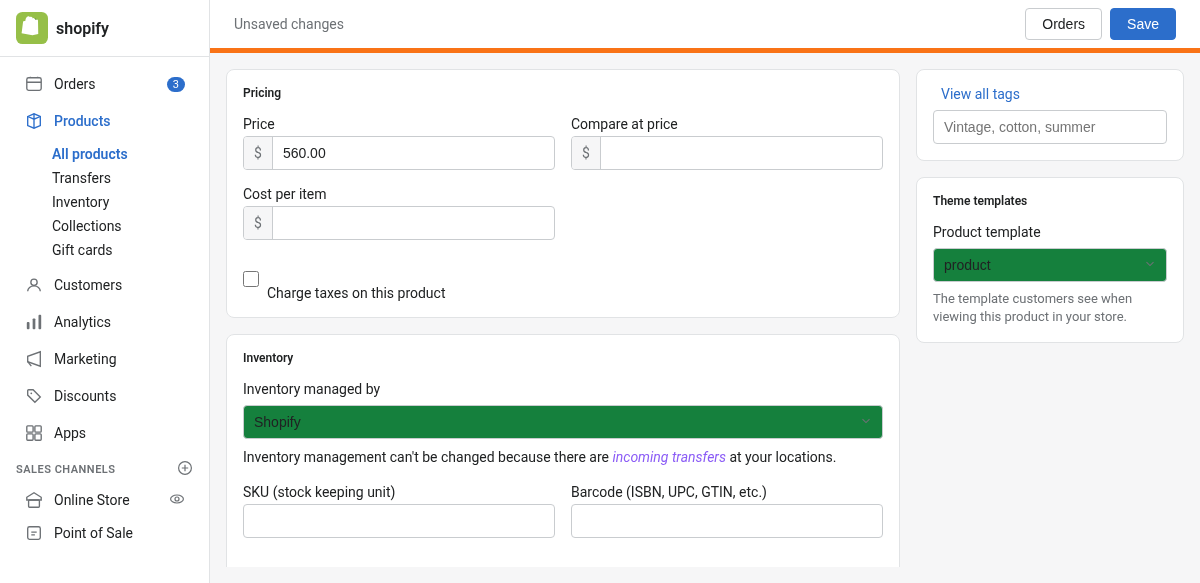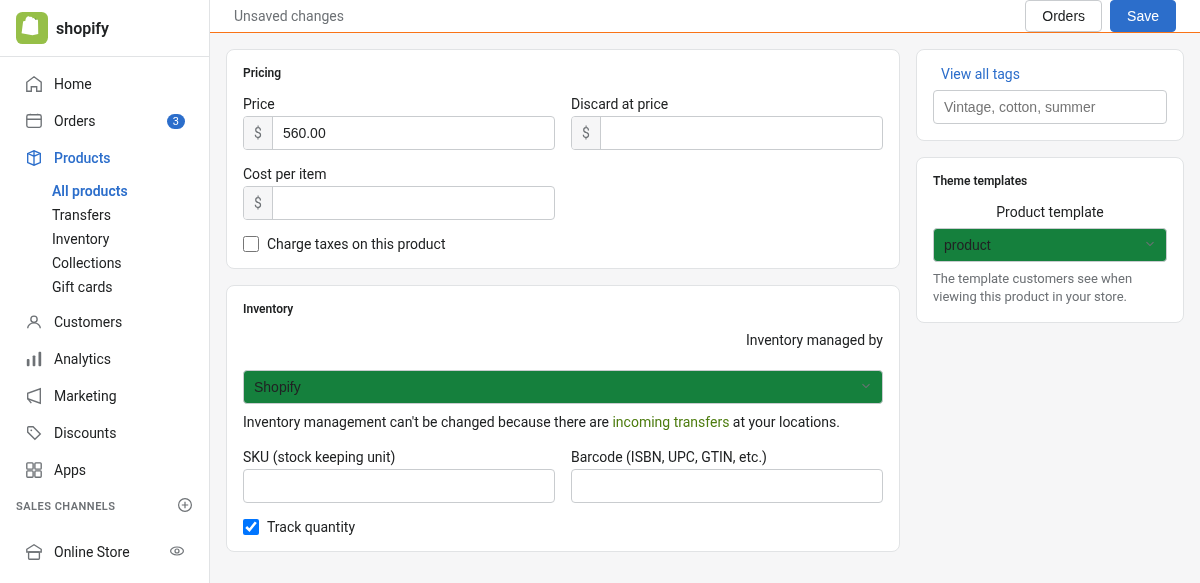--- a/index.html
+++ b/index.html
@@ -90,21 +90,21 @@
       color: #6d7175;
     }
     .sales-channel-item {
       display: flex;
       align-items: center;
       gap: 10px;
       padding: 6px 16px;
       cursor: pointer;
       color: #202223;
       font-size: 14px;
-      margin: 16px 8px;
+      margin: 1px 8px;
       border-radius: 4px;
     }
     .sales-channel-item .channel-icon {
       width: 20px;
       height: 20px;
       display: flex;
       align-items: center;
       justify-content: center;
     }
     .channel-eye {
@@ -116,22 +116,22 @@
     .main-area {
       flex: 1;
       display: flex;
       flex-direction: column;
       overflow: hidden;
     }
 
     
     .topbar {
       background: #fff;
-      border-bottom: 1px solid #f97316;
-      padding: 0 24px;
+      border-bottom: 5px solid #f97316;
+      padding: 8px 24px;
       display: flex;
       align-items: center;
       justify-content: space-between;
       flex-shrink: 0;
     }
     .topbar-title {
       font-size: 14px;
       color: #6d7175;
     }
     .topbar-actions {
@@ -253,20 +253,21 @@
       margin-top: 4px;
     }
     .checkbox-input {
       width: 16px;
       height: 16px;
       cursor: pointer;
     }
     .checkbox-label {
       font-size: 14px;
       color: #202223;
+      margin-top: 29px;
     }
 
     
     .select-wrapper {
       position: relative;
       width: 100%;
     }
     .select-field {
       width: 100%;
       padding: 8px 32px 8px 10px;
@@ -288,22 +289,23 @@
       color: #6d7175;
     }
     .info-text {
       font-size: 14px;
       color: #202223;
       margin-top: 8px;
       margin-bottom: 16px;
       line-height: 1.5;
     }
     .info-text a {
-      color: #4d7c0f;
+      color: #8b5cf6;
       text-decoration: none;
+      font-style: italic;
     }
 
     
     .tags-link {
       color: #2c6ecb;
       font-size: 14px;
       text-decoration: none;
       cursor: pointer;
       display: block;
       margin-bottom: 8px;
@@ -350,28 +352,20 @@
     <svg class="shopify-logo-icon" viewBox="0 0 40 40" fill="none">
       <rect width="40" height="40" rx="8" fill="#96BF48"></rect>
       <path d="M27.5 10.5c-.1-.7-.7-1-1.2-1.1-.5-.1-2.2-.2-2.2-.2s-1.4-1.4-1.6-1.6c-.2-.2-.5-.1-.6-.1L21 8.1c-.2-.7-.7-1.3-1.4-1.7-.6-.3-1.3-.4-2-.3l-.3.1c-.2-.3-.5-.5-.8-.7C15.8 5 14.2 5.5 13 7c-.9 1.1-1.3 2.5-1.2 4l-2.2.7c-.7.2-.7.2-.8.9L7 26.5l13.5 2.5 7.3-1.6-0.3-16.9z" fill="white"></path>
       <path d="M26.3 9.4l-1.8.6s-.5-1.7-1.7-2.6c1.4.3 2.8 1.3 3.5 2z" fill="#5E8E3E"></path>
     </svg>
     <span class="sidebar-logo-text">shopify</span>
   </div>
 
   <nav class="sidebar-nav">
 
-    <div class="nav-item">
-      <span class="nav-icon">
-        <svg width="18" height="18" viewBox="0 0 20 20" fill="none">
-            <path d="M2 8L10 2L18 8V18H13V13H7V18H2V8Z" stroke="#6d7175" stroke-width="1.5" fill="none"></path>
-          </svg>
-      </span>
-      <span>Home</span>
-    </div>
 
     <div class="nav-item">
       <span class="nav-icon">
         <svg width="18" height="18" viewBox="0 0 20 20" fill="none">
             <rect x="2" y="3" width="16" height="14" rx="2" stroke="#6d7175" stroke-width="1.5" fill="none"></rect>
             <path d="M6 3V2M14 3V2M2 8H18" stroke="#6d7175" stroke-width="1.5"></path>
           </svg>
       </span>
       <span>Orders</span>
       <span class="nav-badge">3</span>
@@ -505,21 +499,21 @@
         <div class="card-title">Pricing</div>
         <div class="form-row">
           <div class="form-group">
             <label class="form-label">Price</label>
             <div class="input-wrapper">
               <span class="input-prefix">$ </span>
               <input class="input-field" type="text" value="560.00" style="">
             </div>
           </div>
           <div class="form-group">
-            <label class="form-label">Discard at price</label>
+            <label class="form-label">Compare at price</label>
             <div class="input-wrapper">
               <span class="input-prefix">$</span>
               <input class="input-field" type="text" style="">
             </div>
           </div>
         </div>
         <div class="form-row">
           <div class="form-group" style="max-width: calc(50% - 8px);">
             <label class="form-label">Cost per item</label>
             <div class="input-wrapper">
@@ -530,21 +524,21 @@
         </div>
         <div class="checkbox-row">
           <input type="checkbox" class="checkbox-input" style="">
           <label class="checkbox-label">Charge taxes on this product</label>
         </div>
       </div>
 
       <div class="card">
         <div class="card-title">Inventory</div>
         <div class="form-group" style="margin-bottom: 8px;">
-          <label class="form-label" style="margin-bottom: 18px; display: block; text-align: right;">Inventory managed by</label>
+          <label class="form-label" style="margin-bottom: 4px; display: block;">Inventory managed by</label>
           <div class="select-wrapper">
             <select class="select-field">
               <option>Shopify</option>
             </select>
             <span class="select-arrow">
               <svg width="14" height="14" viewBox="0 0 20 20" fill="none">
                   <path d="M5 8l5 5 5-5" stroke="#6d7175" stroke-width="1.5"></path>
                 </svg>
             </span>
           </div>
@@ -572,21 +566,21 @@
     <div class="side-column">
 
       <div class="card">
         <a href="#" class="tags-link">View all tags</a>
         <input type="text" class="tag-input" placeholder="Vintage, cotton, summer" style="">
       </div>
 
       <div class="card">
         <div class="card-title">Theme templates</div>
         <div class="form-group">
-          <label class="form-label" style="margin-bottom: 4px; display:block;text-align:center;">Product template</label>
+          <label class="form-label" style="margin-bottom: 4px; display:block;">Product template</label>
           <div class="select-wrapper">
             <select class="select-field">
               <option>product</option>
             </select>
             <span class="select-arrow">
               <svg width="14" height="14" viewBox="0 0 20 20" fill="none">
                   <path d="M5 8l5 5 5-5" stroke="#6d7175" stroke-width="1.5"></path>
                 </svg>
             </span>
           </div>

